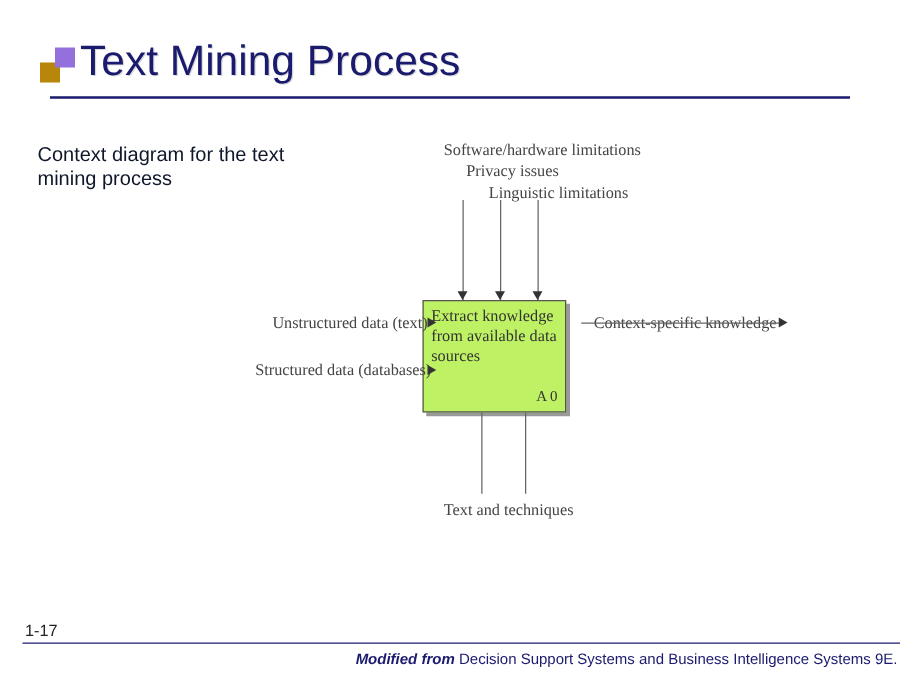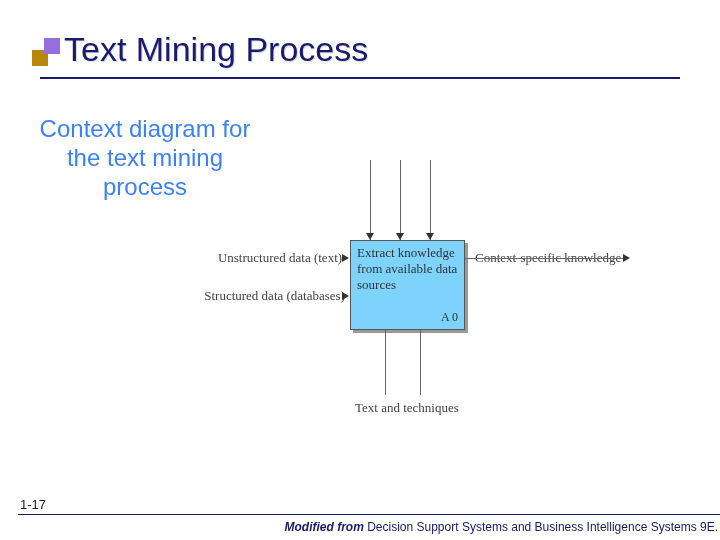--- a/index.html
+++ b/index.html
@@ -6,29 +6,29 @@
   body { width: 720px; height: 540px; background: #fff; font-family: Arial, sans-serif; position: relative; overflow: hidden; }
   
   .title-area { position: absolute; top: 30px; left: 40px; right: 40px; }
   .title-squares { position: absolute; top: 8px; left: -8px; }
   .sq { position: absolute; width: 16px; height: 16px; }
   .sq1 { background: #b8860b; top: 12px; left: 0; }
   .sq2 { background: #9370db; top: 0; left: 12px; }
   .title { font-size: 34px; font-weight: normal; color: #1a1a6e; font-family: Arial, sans-serif; margin-left: 24px; text-shadow: 1px 1px 0 rgba(0,0,0,0.15); }
   .hr { border: none; border-top: 2px solid #1a1a6e; margin-top: 8px; }
   
-  .subtitle { position: absolute; top: 115px; left: 30px; width: 230px; text-align: center; font-size: 24px; color: #3b82f6; line-height: 1.2; }
+  .subtitle { position: absolute; top: 115px; left: 30px; width: 230px; font-size: 16px; color: #0f172a; line-height: 1.2; }
   
   .diagram { position: absolute; top: 110px; left: 270px; width: 420px; height: 320px; }
   .dtxt { font-family: "Times New Roman", serif; font-size: 13px; color: #444; position: absolute; line-height: 1.3; }
   
   .top-constraints { top: 2px; left: 85px; width: 180px; }
   .top-constraints div { white-space: nowrap; }
   
-  .process-box { position: absolute; top: 130px; left: 80px; width: 115px; height: 90px; border: 1px solid #555; background: #7dd3fc; box-shadow: 3px 3px 0 #999; padding: 4px 6px; font-family: "Times New Roman", serif; font-size: 13px; color: #333; }
+  .process-box { position: absolute; top: 130px; left: 68px; width: 115px; height: 90px; border: 1px solid #555; background: #bef264; box-shadow: 3px 3px 0 #999; padding: 4px 6px; font-family: "Times New Roman", serif; font-size: 13px; color: #333; }
   .process-box .a0 { position: absolute; bottom: 4px; right: 6px; font-size: 12px; }
   
   .input1 { top: 140px; left: -55px; width: 130px; text-align: center; }
   .input2 { top: 178px; left: -70px; width: 145px; text-align: right; }
   .output { top: 140px; left: 205px; width: 180px; }
   
   .bottom-mechs { top: 290px; left: 85px; width: 180px; }
   
   .vline { position: absolute; width: 1px; background: #666; }
   .hline { position: absolute; height: 1px; background: #666; }
@@ -49,20 +49,25 @@
     <div class="sq sq2"></div>
   </div>
   <div class="title">Text Mining Process</div>
   <hr class="hr">
 </div>
 
 <div class="subtitle">Context diagram for the text mining process</div>
 
 <div class="diagram">
 
+  <div class="dtxt top-constraints">
+    <div>Software/hardware limitations</div>
+    <div style="margin-left:18px">Privacy issues</div>
+    <div style="margin-left:36px">Linguistic limitations</div>
+  </div>
 
   <div class="vline" style="top:50px; left:100px; height:80px;"></div>
   <div class="arrow-down" style="top:123px; left:96px;"></div>
   <div class="vline" style="top:50px; left:130px; height:80px;"></div>
   <div class="arrow-down" style="top:123px; left:126px;"></div>
   <div class="vline" style="top:50px; left:160px; height:80px;"></div>
   <div class="arrow-down" style="top:123px; left:156px;"></div>
 
   <div class="process-box">
     <span>Extract knowledge from available data sources</span>

